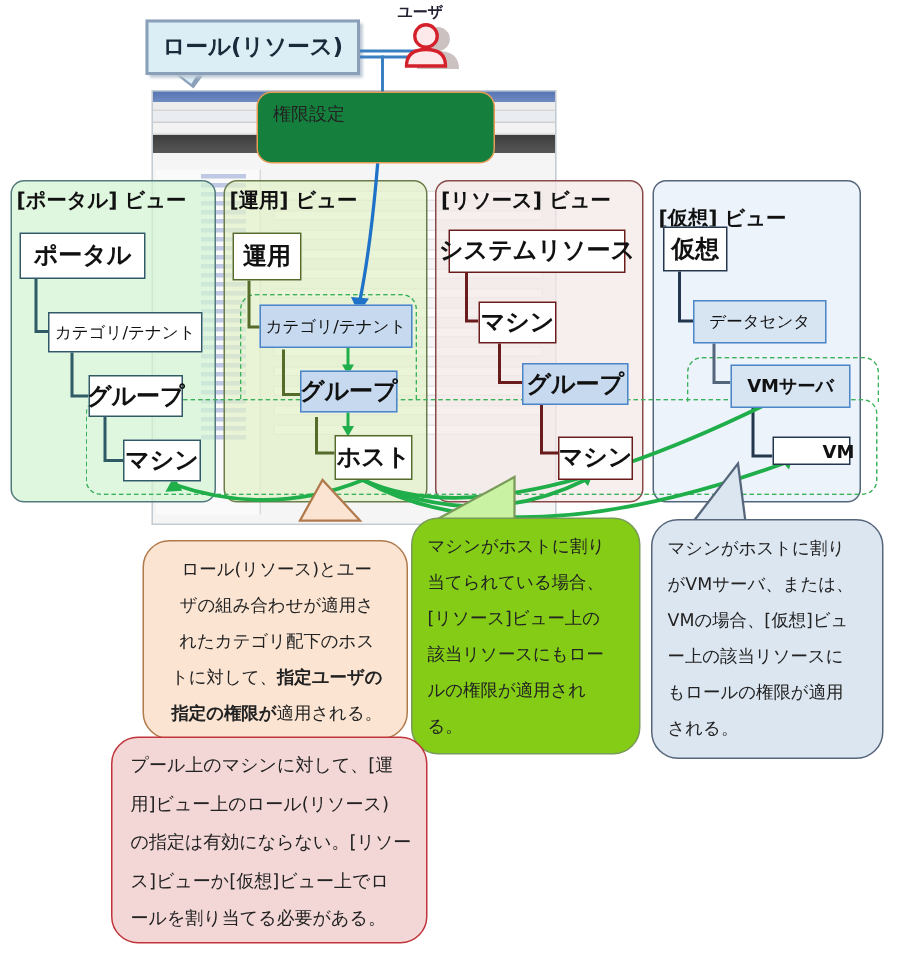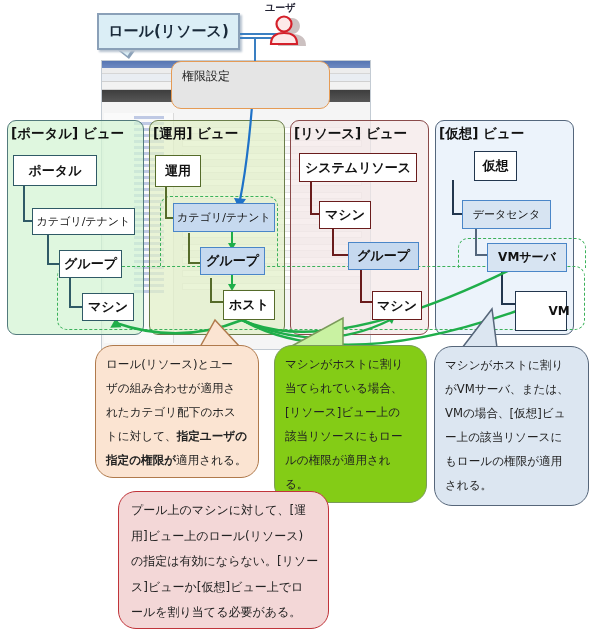--- a/index.html
+++ b/index.html
@@ -21,46 +21,46 @@
   
   .role-callout { position: absolute; left: 97px; top: 13px; width: 143px; height: 37px; background: #dbeef6; border: 2px solid #8aa0b8; box-shadow: 2px 2px 2px #b8c4d0; display: flex; align-items: center; justify-content: center; font-weight: bold; font-size: 15px; color: #1a2a3a; }
   .role-tail { position: absolute; left: 113px; top: 48px; width: 0; height: 0; border-left: 18px solid transparent; border-right: 4px solid transparent; border-top: 11px solid #8aa0b8; transform: skewX(-20deg); }
   .role-tail-inner { position: absolute; left: 116px; top: 48px; width: 0; height: 0; border-left: 13px solid transparent; border-right: 2px solid transparent; border-top: 8px solid #dbeef6; transform: skewX(-20deg); }
 
   .conn-line { position: absolute; background: #3a7fc2; }
   .user-label { position: absolute; left: 265px; top: 1px; font-size: 10px; font-weight: bold; color: #223; }
   .user-icon { position: absolute; left: 268px; top: 13px; width: 40px; height: 34px; }
 
   
-  .perm-callout { position: absolute; left: 171px; top: 61px; width: 159px; height: 48px; background: #e5e5e5; border: 1.5px solid #e59b55; border-radius: 10px; padding: 6px 0 0 10px; }
+  .perm-callout { position: absolute; left: 171px; top: 61px; width: 159px; height: 48px; background: #15803d; border: 1.5px solid #e59b55; border-radius: 10px; padding: 6px 0 0 10px; }
   .perm-title { font-size: 12px; color: #222; margin-bottom: 5px; }
   .perm-sub { font-size: 9.5px; font-weight: bold; color: #222; }
 
   
   .panel { position: absolute; border-radius: 9px; border: 1.5px solid; }
   .panel-title { position: absolute; font-weight: bold; font-size: 13.5px; color: #111; white-space: nowrap; }
   .p-portal { left: 7px; top: 120px; width: 137px; height: 215px; background: rgba(210,244,210,0.72); border-color: #527a7c; }
   .p-ops { left: 149px; top: 120px; width: 136px; height: 215px; background: rgba(226,240,200,0.72); border-color: #6a7d4a; }
   .p-res { left: 290px; top: 120px; width: 139px; height: 215px; background: rgba(244,232,232,0.72); border-color: #8a4a4a; padding-left: 46px; }
   .p-virt { left: 435px; top: 120px; width: 139px; height: 215px; background: rgba(232,240,250,0.82); border-color: #54667c; }
 
   
-  .node { position: absolute; display: flex; align-items: center; justify-content: center; font-weight: bold; font-size: 13px; white-space: nowrap; color: #111; }
+  .node { position: absolute; display: flex; align-items: center; justify-content: center; font-weight: bold; font-size: 16px; white-space: nowrap; color: #111; }
   .n-white { background: #fff; }
   .n-blue { background: #c6d9ef; border: 1.5px solid #4a86c8 !important; }
   .n-ltblue { background: #d7e4f2; border: 1.5px solid #4a86c8 !important; font-weight: normal; }
   .small { font-size: 11px; font-weight: normal; }
   .dash { position: absolute; border: 1.5px dashed #3bb15a; border-radius: 10px; }
 
   
   .bubble { position: absolute; border-radius: 18px; font-size: 11.6px; line-height: 24px; color: #222; padding: 6px 8px 0 10px; }
-  .b-orange { left: 95px; top: 345px; width: 164px; height: 133px; background: #fbe4d2; border: 1.5px solid #b07a4c; }
+  .b-orange { left: 95px; top: 360px; width: 177px; height: 133px; background: #fbe4d2; border: 1.5px solid #b07a4c; text-align: center; }
   .b-green { left: 274px; top: 345px; width: 153px; height: 158px; background: #84cc16; border: 1.5px solid #7a9a5a; }
   .b-blue { left: 434px; top: 346px; width: 155px; height: 160px; background: #dce6f1; border: 1.5px solid #56667a; }
-  .b-red { left: 74px; top: 491px; width: 211px; height: 138px; background: #f3d7d7; border: 1.5px solid #c0343a; font-size: 12px; line-height: 25.5px; padding-left: 12px; margin-left: 44px; }
+  .b-red { left: 74px; top: 491px; width: 211px; height: 138px; background: #f3d7d7; border: 1.5px solid #c0343a; font-size: 12px; line-height: 25.5px; padding-left: 12px; }
   .bold { font-weight: bold; }
   svg.overlay { position: absolute; left: 0; top: 0; }
 </style>
 </head>
 <body>
 
 <div class="bg-shot">
   <div class="titlebar"></div>
     <div class="menubar"></div>
     <div class="toolbar"></div>
@@ -133,21 +133,21 @@
 <div class="panel p-portal">
   <span class="panel-title" style="left:3px;top:4px;">[ポータル] ビュー</span>
 </div>
 <div class="panel p-ops">
   <span class="panel-title" style="left:3px;top:4px;">[運用] ビュー</span>
 </div>
 <div class="panel p-res">
   <span class="panel-title" style="left:3px;top:4px;">[リソース] ビュー</span>
 </div>
 <div class="panel p-virt">
-  <span class="panel-title" style="left:3px;top:4px;">[仮想] ビュー</span>
+  <span class="panel-title" style="left:3px;top:16px;">[仮想] ビュー</span>
 </div>
 
 <div class="dash" style="left:160px;top:196px;width:118px;height:70px;border-bottom:none;border-radius:10px 10px 0 0;"></div>
 <div class="dash" style="left:57px;top:266px;width:528px;height:64px;"></div>
 <div class="dash" style="left:458px;top:238px;width:128px;height:30px;border-bottom:none;border-radius:10px 10px 0 0;"></div>
 
 <svg class="overlay" width="601" height="637">
   <g fill="none" stroke-width="2">
 
     <polyline points="24,186 24,221 32,221" stroke="#2f5a66"></polyline>
@@ -199,24 +199,24 @@
 <div class="node n-white" style="left:155px;top:155px;width:46px;height:32px;border:1.5px solid #556b2a;">運用</div>
 <div class="node n-blue small" style="left:173px;top:203px;width:102px;height:29px;">カテゴリ/テナント</div>
 <div class="node n-blue" style="left:200px;top:247px;width:65px;height:28px;">グループ</div>
 <div class="node n-white" style="left:223px;top:290px;width:52px;height:30px;border:1.5px solid #556b2a;">ホスト</div>
 
 <div class="node n-white" style="left:299px;top:153px;width:118px;height:29px;border:1.5px solid #6a1c1c;">システムリソース</div>
 <div class="node n-white" style="left:319px;top:201px;width:52px;height:28px;border:1.5px solid #6a1c1c;">マシン</div>
 <div class="node n-blue" style="left:348px;top:242px;width:71px;height:28px;">グループ</div>
 <div class="node n-white" style="left:372px;top:291px;width:50px;height:29px;border:1.5px solid #6a1c1c;">マシン</div>
 
-<div class="node n-white" style="left:442px;top:151px;width:43px;height:30px;border:1.5px solid #22364e;margin-left:32px;">仮想</div>
+<div class="node n-white" style="left:442px;top:151px;width:43px;height:30px;border:1.5px solid #22364e;">仮想</div>
 <div class="node n-ltblue small" style="left:462px;top:200px;width:89px;height:29px;">データセンタ</div>
 <div class="node n-ltblue" style="left:487px;top:243px;width:80px;height:29px;font-weight:bold;font-size:12px;">VMサーバ</div>
-<div class="node n-white" style="left:515px;top:291px;width:52px;height:40px;border:1.5px solid #22364e;font-size:12px;padding-left:36px;">VM</div>
+<div class="node n-white" style="left:515px;top:291px;width:52px;height:19px;border:1.5px solid #22364e;font-size:12px;padding-left:36px;">VM</div>
 
 <div class="perm-callout">
   <div class="perm-title">権限設定</div>
 </div>
 
 <div class="bubble b-orange">
   <div>ロール(リソース)とユー</div>
   <div>ザの組み合わせが適用さ</div>
   <div>れたカテゴリ配下のホス</div>
   <div><span>トに対して、</span><span class="bold">指定ユーザの</span></div>

